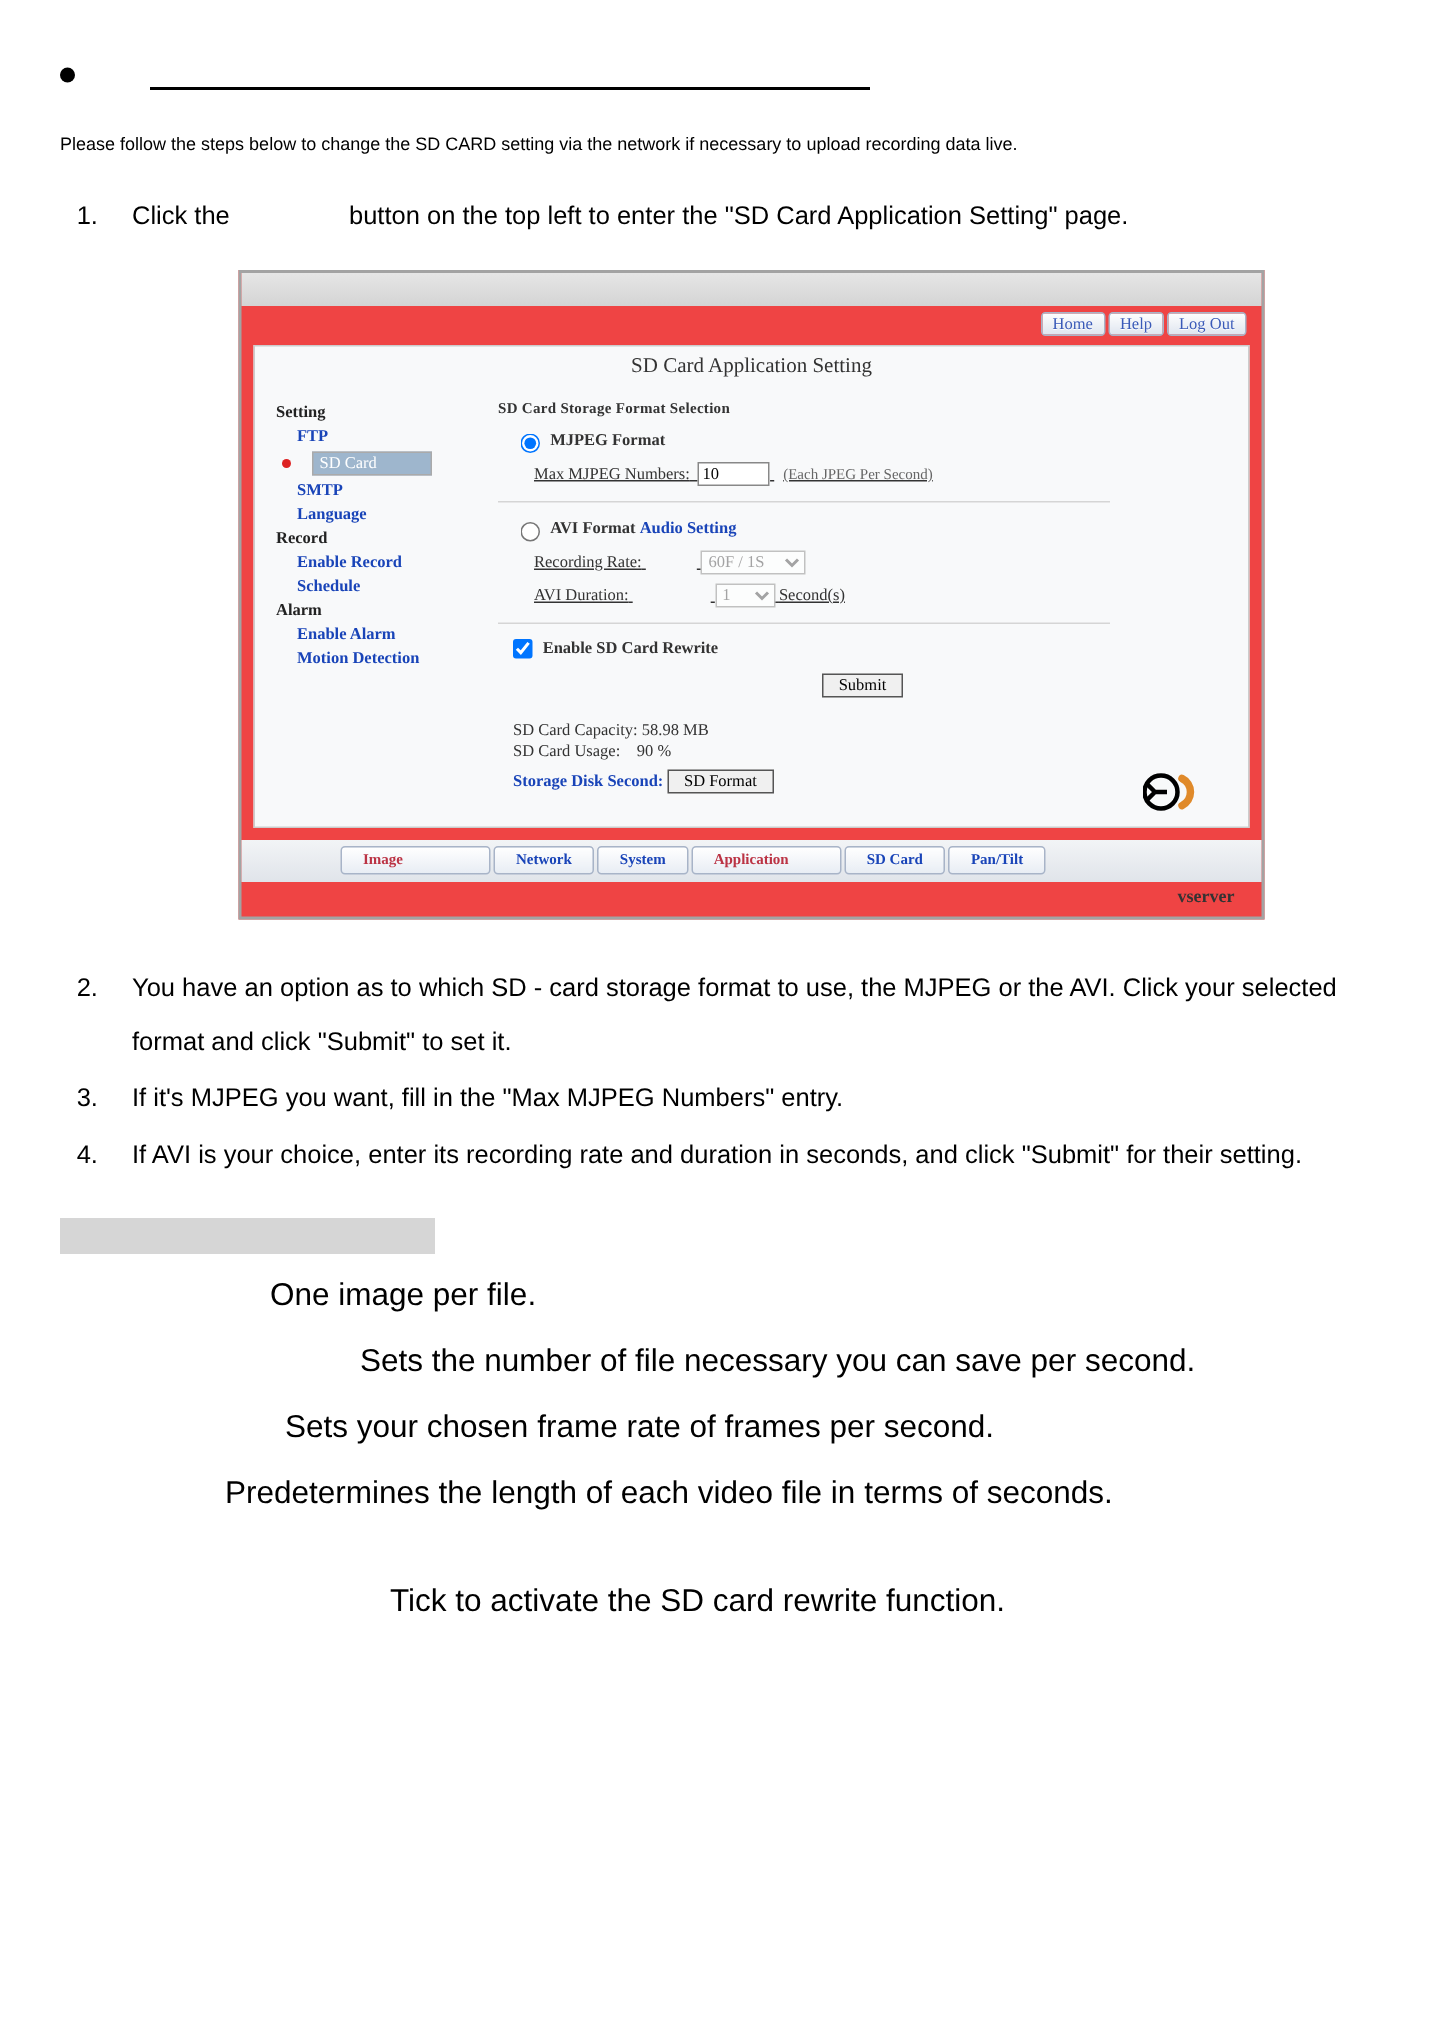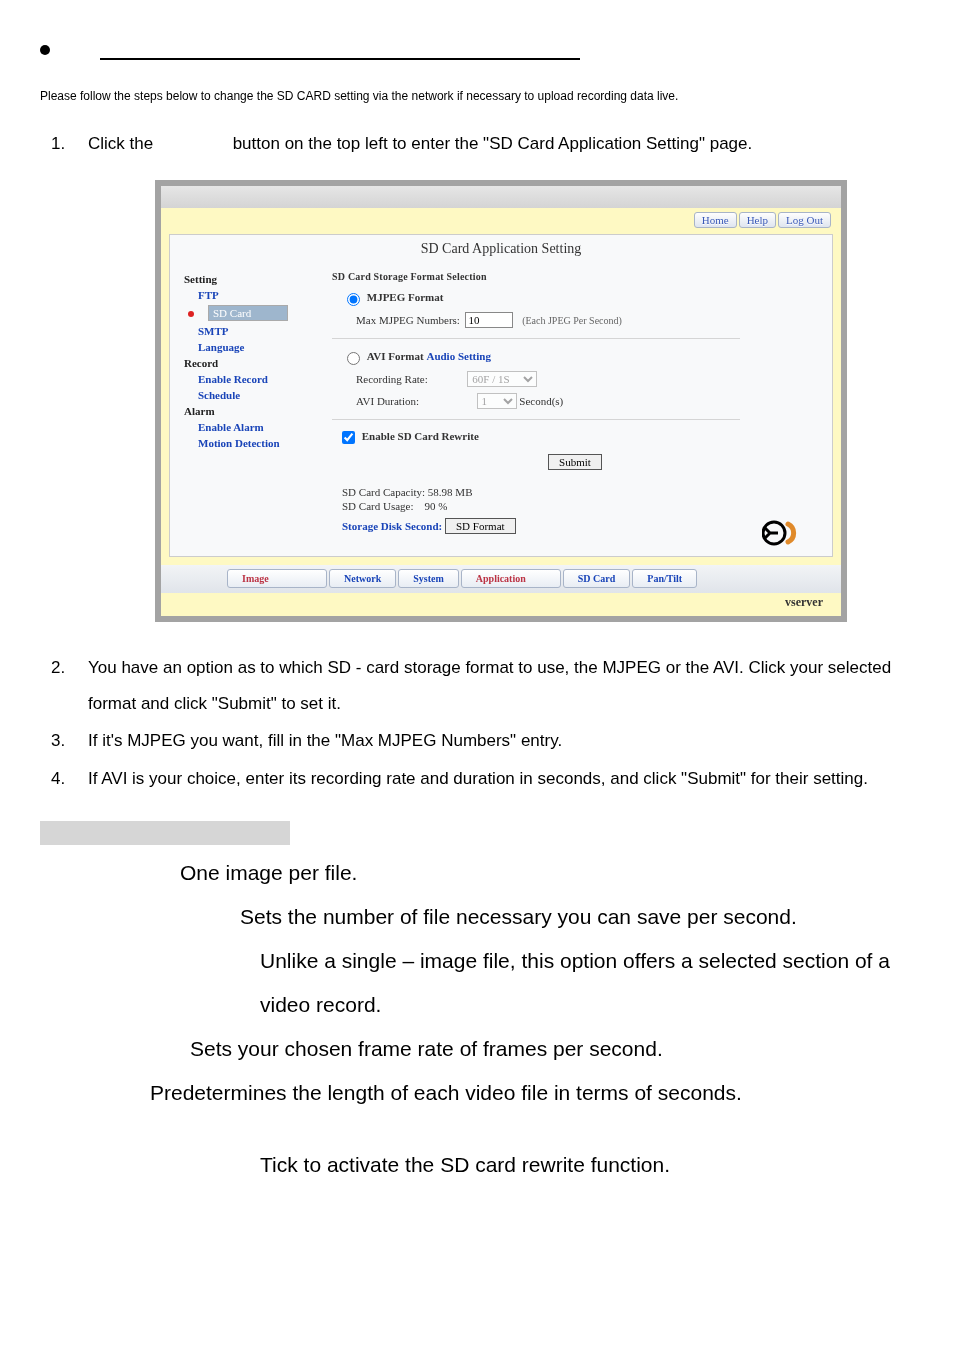--- a/index.html
+++ b/index.html
@@ -3,39 +3,39 @@
 <meta charset="utf-8">
 <style>
   html,body{margin:0;padding:0;background:#fff;font-family:Arial, Helvetica, sans-serif;}
   body{width:954px;padding:40px 40px 60px 40px;box-sizing:border-box;color:#000;}
   .hdr{display:flex;align-items:center;margin-bottom:24px;}
   .bullet{width:10px;height:10px;border-radius:50%;background:#000;margin-right:50px;}
   .hline{border-bottom:2px solid #000;width:480px;height:18px;}
   .intro{font-size:12px;line-height:2.1;}
   ol.steps{font-size:17px;line-height:2.1;padding-left:30px;}
   ol.steps>li{padding-left:18px;margin-top:2px;}
-  .screenshot{width:680px;margin:18px auto 28px auto;border:6px solid #a3a3a3;background:#fef9c3;}
+  .screenshot{width:680px;margin:18px auto 28px auto;border:2px solid #a3a3a3;background:#ef4444;}
   .ss-titlebar{height:22px;background:linear-gradient(#e6e6e6,#d4d4d4);}
   .ss-topnav{display:flex;justify-content:flex-end;gap:2px;padding:4px 10px 6px 10px;}
   .topbtn{font:11px Verdana;color:#3a5ab8;background:linear-gradient(#fefefe,#dfe5ef);border:1px solid #a8b4c8;border-radius:3px;padding:1px 7px;text-shadow:0 1px 0 #fff;}
   .ss-inner{border:1px solid #ccc;margin:0 8px 8px 8px;background:#f8f9fa;}
   .page-title{text-align:center;font:14px "Trebuchet MS";color:#333;padding:6px 0 14px 0;}
   .ss-body{display:flex;align-items:flex-start;padding:0 14px 10px 14px;}
   .sidebar{width:148px;font:bold 11px Verdana;}
   .side-head{color:#222;padding:2px 0;}
   .side-item{color:#1944b8;font-weight:bold;padding:2px 0 2px 14px;}
   .side-item.sel{background:#9eb6cd;color:#fff;padding:1px 4px;margin-left:10px;display:inline-block;}
   .side-sel-row{padding:2px 0 2px 4px;}
   .reddot{width:6px;height:6px;background:#d22;border-radius:50%;display:inline-block;margin-right:4px;vertical-align:middle;}
   .content{flex:1;font:11px Verdana;color:#333;}
   .sec-title{font-weight:bold;font-size:10px;letter-spacing:.2px;margin-bottom:8px;}
   .radio-row{margin:6px 0 6px 10px;}
   .radio-row input{vertical-align:middle;margin-right:4px;}
   .link{color:#1944b8;font-weight:bold;}
-  .row{margin:6px 0 6px 24px;}
+  .row{margin:6px 0 6px 24px;text-decoration:underline;}
   .txt{width:42px;font:11px Verdana;border:1px solid #888;text-align:left;padding:1px 2px;}
   .sel{width:70px;font:11px Verdana;border:1px solid #aaa;background:#fff;}
   .note{color:#666;margin-left:6px;font-size:10px;}
   hr.sep{border:none;border-top:1px solid #d5d5d5;margin:10px 0 10px 0;width:84%;}
   .chk{vertical-align:middle;margin:0 4px 0 10px;}
   .submit-wrap{text-align:center;margin:10px 0 16px 0;}
   .btn{font:11px Verdana;border:1px solid #555;background:#f0f0f0;padding:1px 10px;}
   .info-row{margin:2px 0 2px 10px;font-size:11px;}
   .stg{color:#1944b8;font-weight:bold;margin:6px 0 6px 10px;}
   .ss-bottom{background:linear-gradient(#f2f4f6,#e0e4ea);height:28px;display:flex;align-items:center;padding:0 10px;position:relative;}
@@ -156,17 +156,16 @@
   </li>
   <li>You have an option as to which SD - card storage format to use, the MJPEG or the AVI. Click your selected format and click "Submit" to set it.</li>
   <li>If it's MJPEG you want, fill in the "Max MJPEG Numbers" entry.</li>
   <li>If AVI is your choice, enter its recording rate and duration in seconds, and click "Submit" for their setting.</li>
 </ol>
 
 <div class="defblock">
   <div class="graybox"></div>
   <div class="def">One image per file.</div>
   <div class="def2">Sets the number of file necessary you can save per second.</div>
-  <div class="def3">Unlike a single – image file, this option offers a selected section of a video record.</div>
   <div class="def4">Sets your chosen frame rate of frames per second.</div>
   <div class="def5">Predetermines the length of each video file in terms of seconds.</div>
   <div class="def6">Tick to activate the SD card rewrite function.</div>
 </div>
 
 </body></html>

